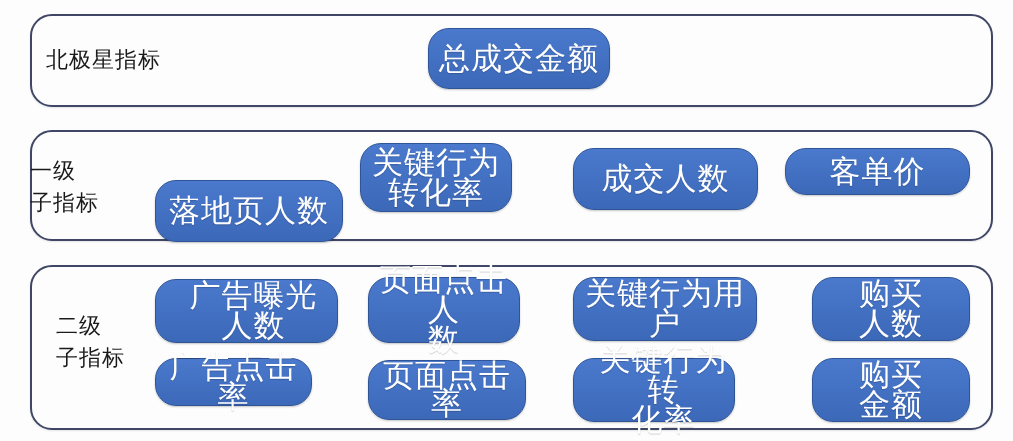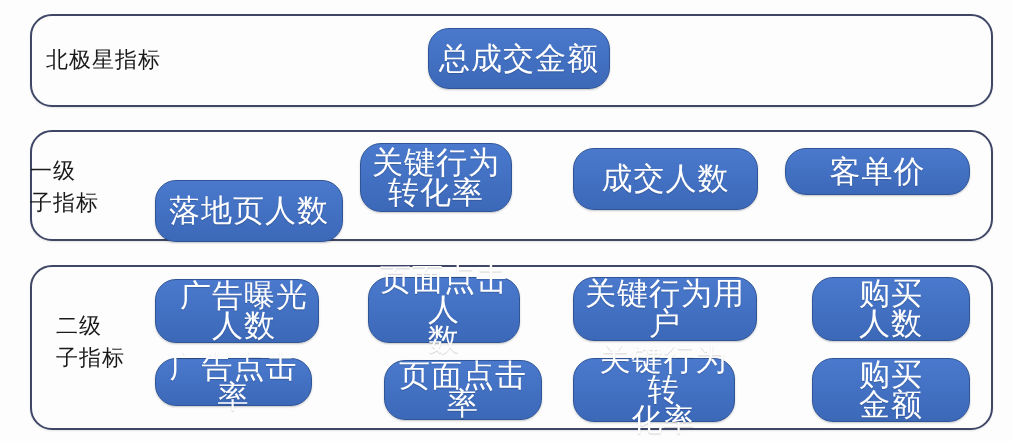--- a/index.html
+++ b/index.html
@@ -75,28 +75,28 @@
   
   .c-r1-0 { left: 428px; top: 28px;  width: 182px; height: 61px; }
 
   
   .c-r2-0 { left: 155px; top: 156px; width: 188px; height: 62px; margin-top: 24px; }
   .c-r2-1 { left: 360px; top: 143px; width: 152px; height: 69px; }
   .c-r2-2 { left: 573px; top: 148px; width: 185px; height: 62px; }
   .c-r2-3 { left: 785px; top: 148px; width: 185px; height: 47px; }
 
   
-  .c-r3-0 { left: 155px; top: 279px; width: 164px; height: 64px; padding-left: 20px; }
+  .c-r3-0 { left: 155px; top: 279px; width: 183px; height: 64px; padding-left: 20px; }
   .c-r3-1 { left: 368px; top: 277px; width: 152px; height: 66px; }
   .c-r3-2 { left: 573px; top: 277px; width: 184px; height: 64px; }
   .c-r3-3 { left: 812px; top: 277px; width: 158px; height: 64px; }
 
   
   .c-r4-0 { left: 155px; top: 358px; width: 157px; height: 48px; }
-  .c-r4-1 { left: 384px; top: 360px; width: 158px; height: 60px; font-family: Liberation Serif, serif; }
+  .c-r4-1 { left: 368px; top: 360px; width: 158px; height: 60px; font-family: Liberation Serif, serif; }
   .c-r4-2 { left: 573px; top: 358px; width: 162px; height: 64px; padding-left: 25px; }
   .c-r4-3 { left: 812px; top: 358px; width: 158px; height: 64px; }
 </style>
 </head>
 <body>
 
 <div class="canvas">
 
   <div class="band band-1"></div>
   <div class="row-label label-1">北极星指标</div>

